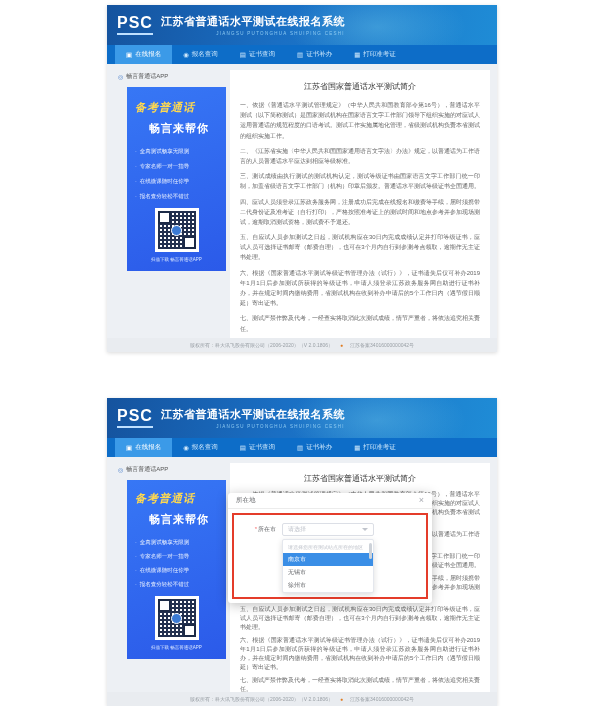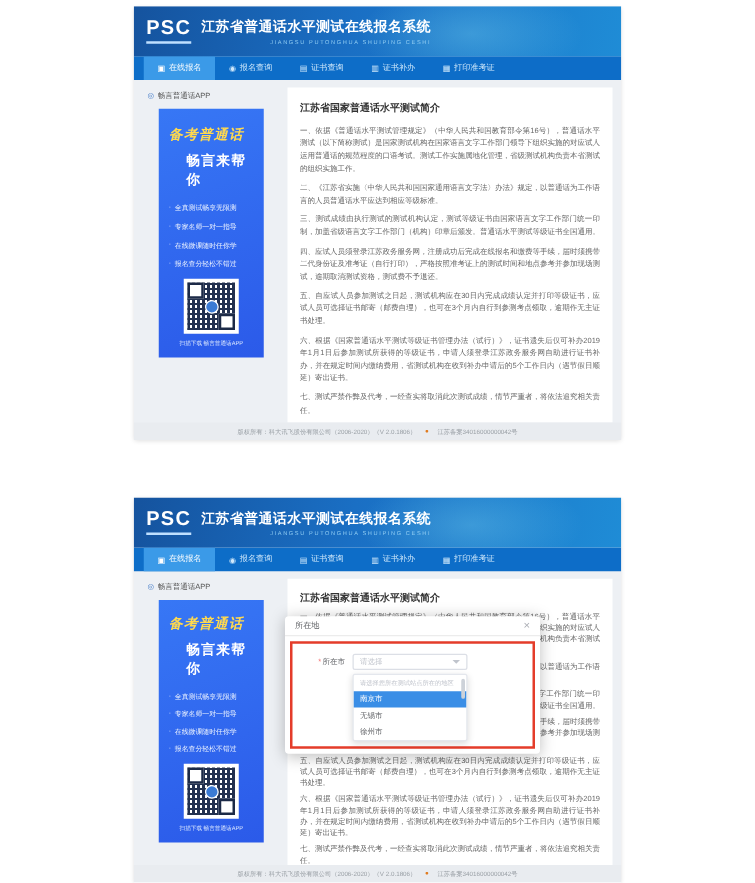--- a/index.html
+++ b/index.html
@@ -27,39 +27,39 @@
   .nav-item { display:flex; align-items:center; gap:3px; padding:0 11px; font-size:6.5px; color:#cfe8fb; cursor:pointer; }
   .nav-item .ni { font-size:6.5px; }
   .nav-item.active { background:#3b9ae8; color:#fff; }
 
   
   .body { flex:1; display:flex; align-items:flex-start; gap:8px; padding:6px 7px 0 11px; overflow:hidden; }
 
   .sidebar { width:104px; flex:0 0 104px; }
   .app-link { display:flex; align-items:center; gap:3px; font-size:6px; color:#555; margin:2px 0 6px 0; cursor:pointer; }
   .app-link .ai { font-size:6px; color:#4a7fc9; }
-  .banner { width:84px; margin-left:9px; padding:13px 8px 9px; color:#fff;
+  .banner { width:99px; margin-left:9px; padding:13px 8px 9px; color:#fff;
     background:linear-gradient(160deg,#3777f5 0%,#2b5ae9 100%); }
   .bh1 { font-size:11px; font-weight:bold; font-style:italic; color:#ffd94f; letter-spacing:1px; }
   .bh2 { font-size:11px; font-weight:bold; color:#fff; margin:6px 0 0 14px; letter-spacing:1px; }
   .bullets { margin-top:12px; }
   .bullet { display:flex; gap:3px; font-size:5.5px; color:#eef4ff; margin-bottom:8px; }
   .bullet .dot { color:#cfe0ff; }
   .qr { width:44px; height:44px; background:#fff; margin:8px auto 0; padding:3px; position:relative; }
   .qr-in { width:100%; height:100%;
     background:repeating-linear-gradient(0deg,#22304f 0 2px,transparent 2px 4px),
                repeating-linear-gradient(90deg,#22304f 0 2px,#fff 2px 4px); position:relative; }
   .qr-in::before { content:""; position:absolute; left:0; top:0; width:9px; height:9px; border:2px solid #1c2a47; background:#fff; }
   .qr-in::after  { content:""; position:absolute; right:0; bottom:0; width:9px; height:9px; border:2px solid #1c2a47; background:#fff; }
   .qr-dot { position:absolute; left:50%; top:50%; width:11px; height:11px; margin:-5.5px 0 0 -5.5px;
     border-radius:50%; background:#3b7bd4; border:1.5px solid #fff; }
   .qr-cap { font-size:4.5px; color:#dce8ff; text-align:center; margin-top:5px; }
 
   .main { flex:1; background:#fff; padding:8px 10px 12px; }
-  .main-title { font-size:8px; font-weight:bold; color:#333; margin:3px 0 8px; }
+  .main-title { text-align:center; font-size:8px; font-weight:normal; color:#333; margin:3px 0 8px; }
   .para { font-size:6px; color:#666; line-height:1.7; margin-bottom:5px; text-align:justify; }
 
   
   .footer { height:14px; flex:0 0 14px; background:#e9ecf0; display:flex; align-items:center;
     justify-content:center; gap:7px; font-size:5px; color:#9aa0a6; }
   .badge { color:#e07b1f; font-size:5px; }
 
   
   #shot2 .para { line-height:1.5; margin-bottom:4px; }
   #shot2 .main-title { margin:2px 0 6px; }

